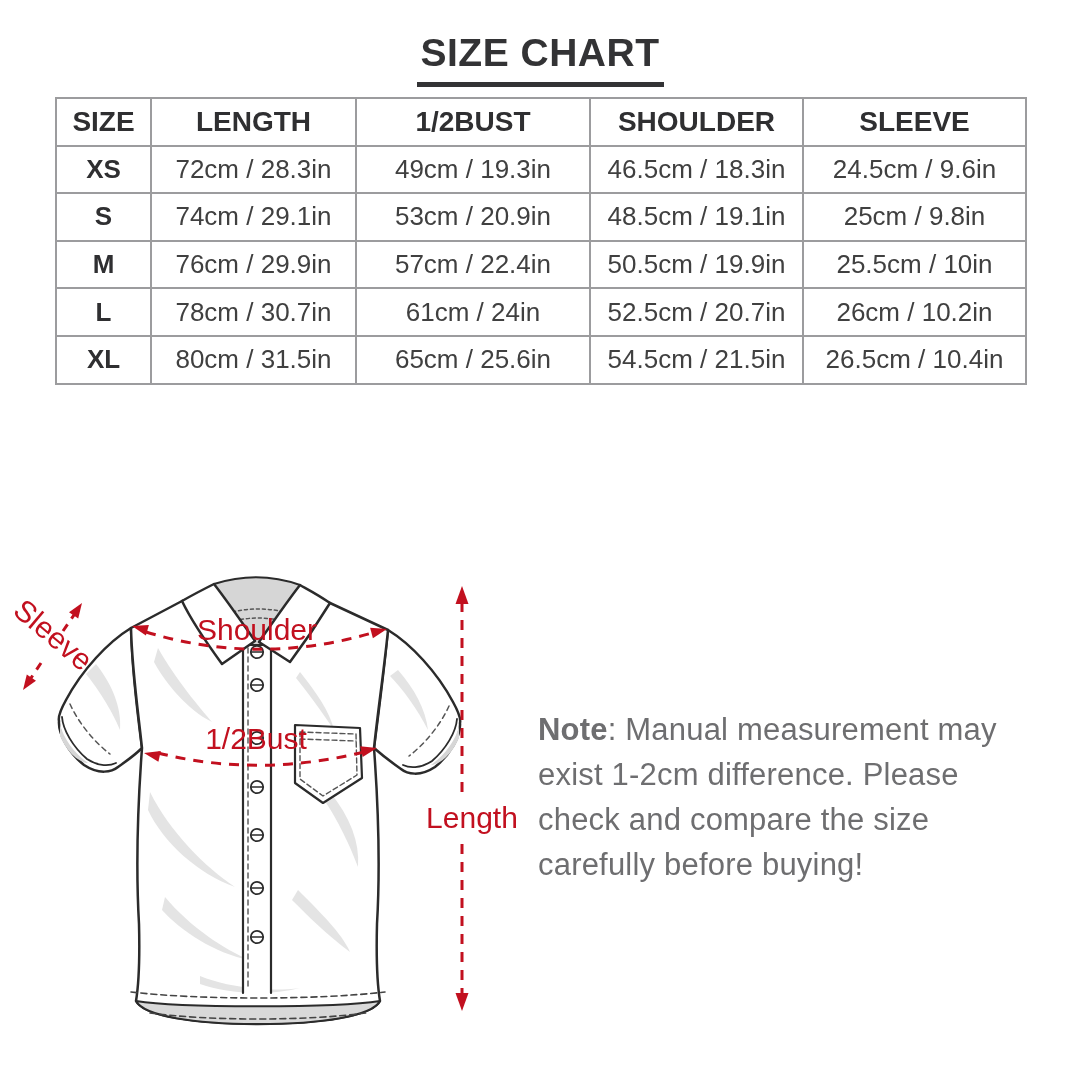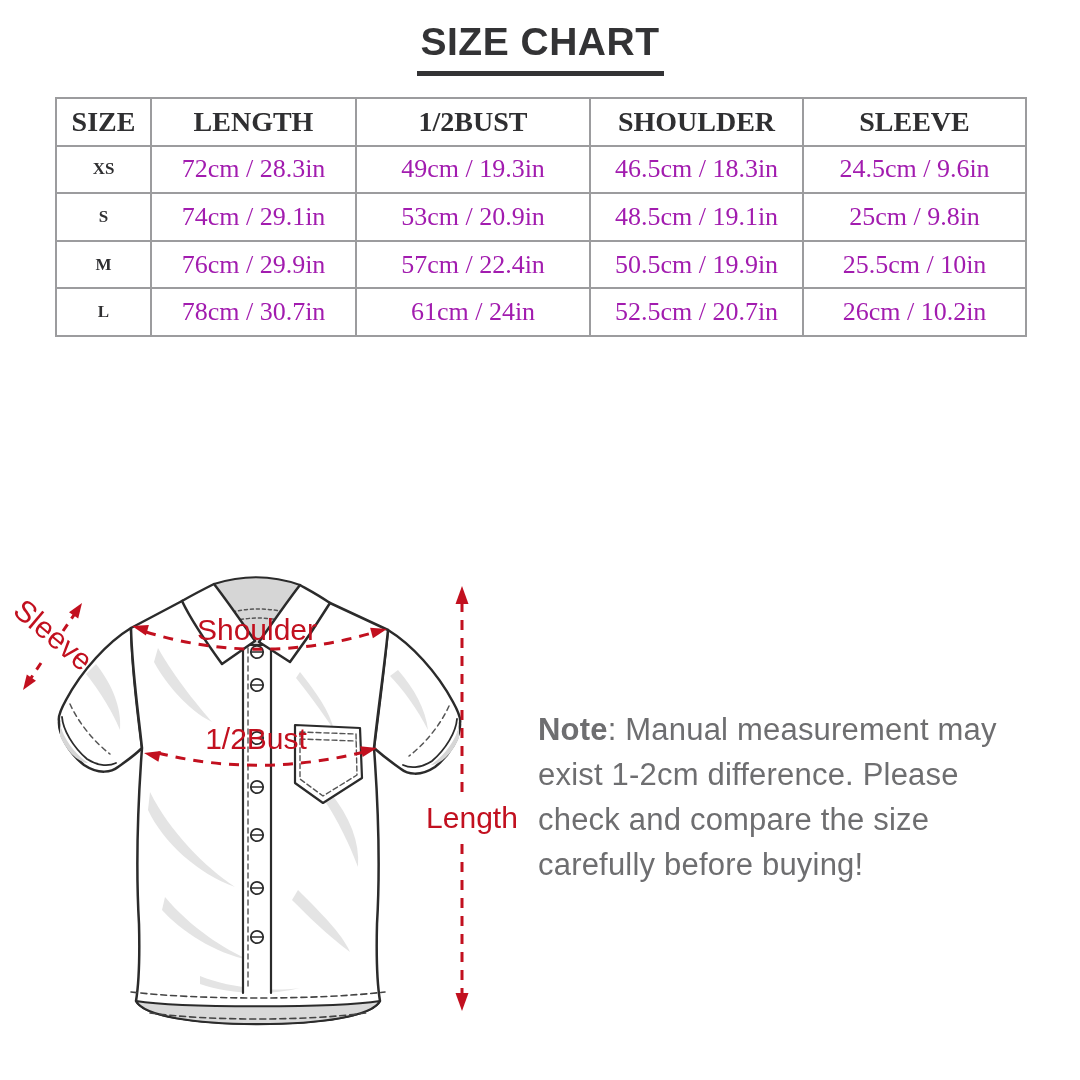--- a/index.html
+++ b/index.html
@@ -2,35 +2,35 @@
 <html><head>
 <meta charset="utf-8">
 <style>
   html,body { margin:0; padding:0; }
   body {
     width:1080px; height:1080px; background:#ffffff; position:relative;
     font-family:"Liberation Sans", sans-serif; overflow:hidden;
   }
   .title-wrap { position:absolute; top:20px; left:0; width:100%; text-align:center; }
   .page-title {
-    display:inline-block; margin:0; font-size:39px; font-weight:bold;
+    display:inline-block; margin:11px; font-size:39px; font-weight:bold;
     color:#333335; letter-spacing:0.5px;
     border-bottom:5px solid #333335; padding:0 4px 7px 4px;
   }
   table.size-table {
     position:absolute; left:55px; top:97px; width:970px;
     border-collapse:collapse; table-layout:fixed; background:#fff;
   }
   .size-table th, .size-table td {
     border:2px solid #9c9c9e; text-align:center; vertical-align:middle;
-    height:45.6px; padding:0; overflow:hidden; white-space:nowrap;font-family:Liberation Serif, serif;
+    height:45.6px; padding:0; overflow:hidden; white-space:nowrap;
   }
   .size-table thead th { font-size:28px; font-weight:bold; color:#2f2f31; }
-  .size-table tbody th { font-size:17px; font-weight:bold; color:#2f2f31; }
-  .size-table td { font-size:26px; font-weight:normal; color:#a21caf; }
+  .size-table tbody th { font-size:26px; font-weight:bold; color:#2f2f31; }
+  .size-table td { font-size:26px; font-weight:normal; color:#404040; }
   svg.shirt-diagram { position:absolute; left:0; top:552px; width:520px; height:510px; }
   svg text { font-family:"Liberation Sans", sans-serif; }
   .measure-label { font-size:30px; fill:#c2101f; }
   .note {
     position:absolute; left:538px; top:707px; width:494px; margin:0;
     font-size:31px; line-height:45px; color:#6e6e70; letter-spacing:0.2px;
   }
   .note b { font-weight:bold;margin-top:15px; }
 </style>
 </head>
@@ -78,20 +78,27 @@
       <td>57cm / 22.4in</td>
       <td>50.5cm / 19.9in</td>
       <td>25.5cm / 10in</td>
     </tr>
     <tr>
       <th>L</th>
       <td>78cm / 30.7in</td>
       <td>61cm / 24in</td>
       <td>52.5cm / 20.7in</td>
       <td>26cm / 10.2in</td>
+    </tr>
+    <tr>
+      <th>XL</th>
+      <td>80cm / 31.5in</td>
+      <td>65cm / 25.6in</td>
+      <td>54.5cm / 21.5in</td>
+      <td>26.5cm / 10.4in</td>
     </tr>
   </tbody>
 </table>
 
 <svg class="shirt-diagram" viewBox="0 0 520 510" xmlns="http://www.w3.org/2000/svg">
 
   <g stroke-linecap="round" stroke-linejoin="round">
 
     <path d="M131,76 C108,90 82,118 66,148 C61,157 58,165 59,169 C58,182 69,201 84,213 C99,223 112,220 118,215 C128,208 136,202 142,196 C137,158 132,118 131,76 Z" fill="#ffffff" stroke="#2b2b2b" stroke-width="2.5"></path>
     <path d="M60,172 C63,186 74,201 88,211 C77,210 66,198 60,184 Z" fill="#d6d6d6"></path>

